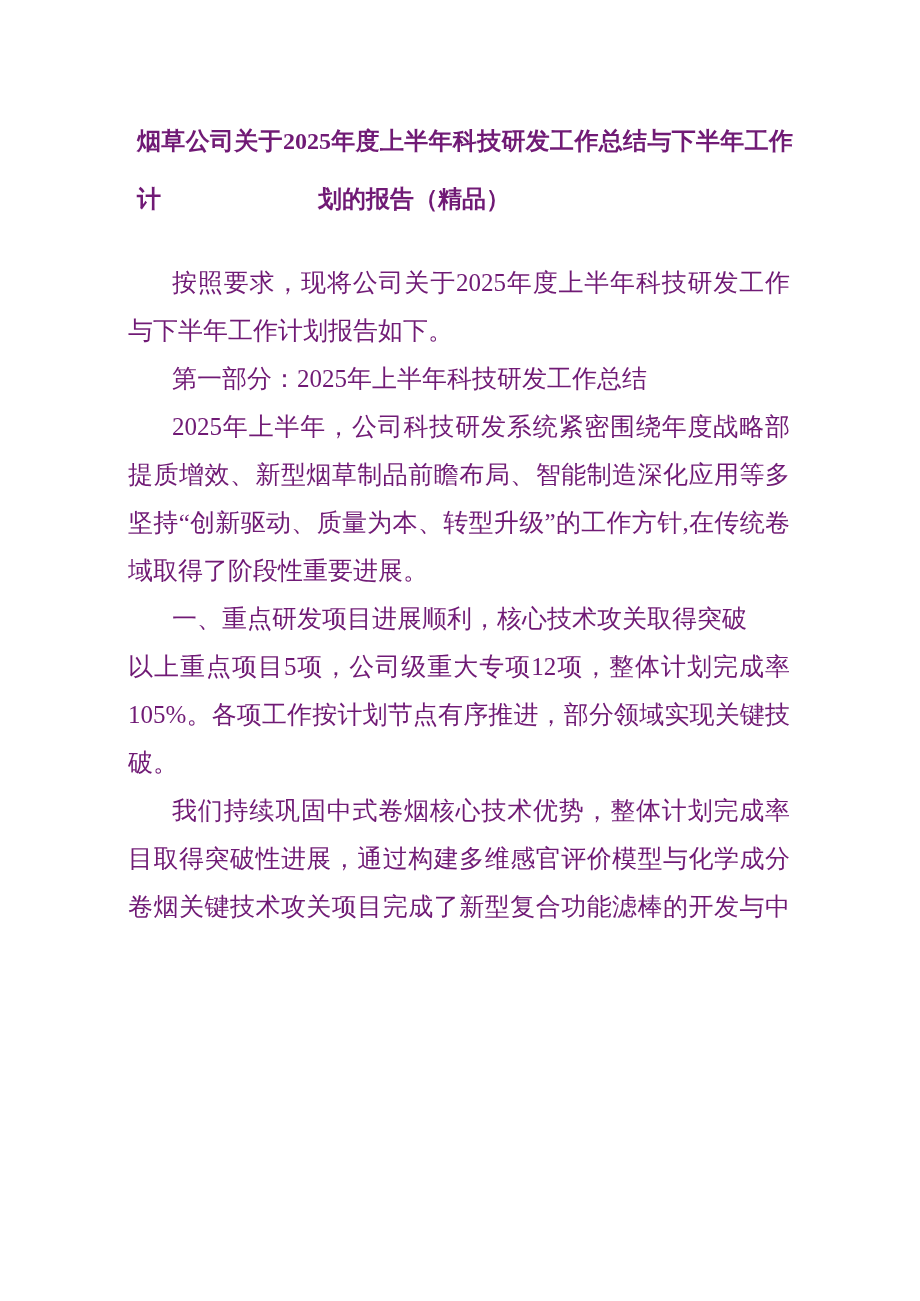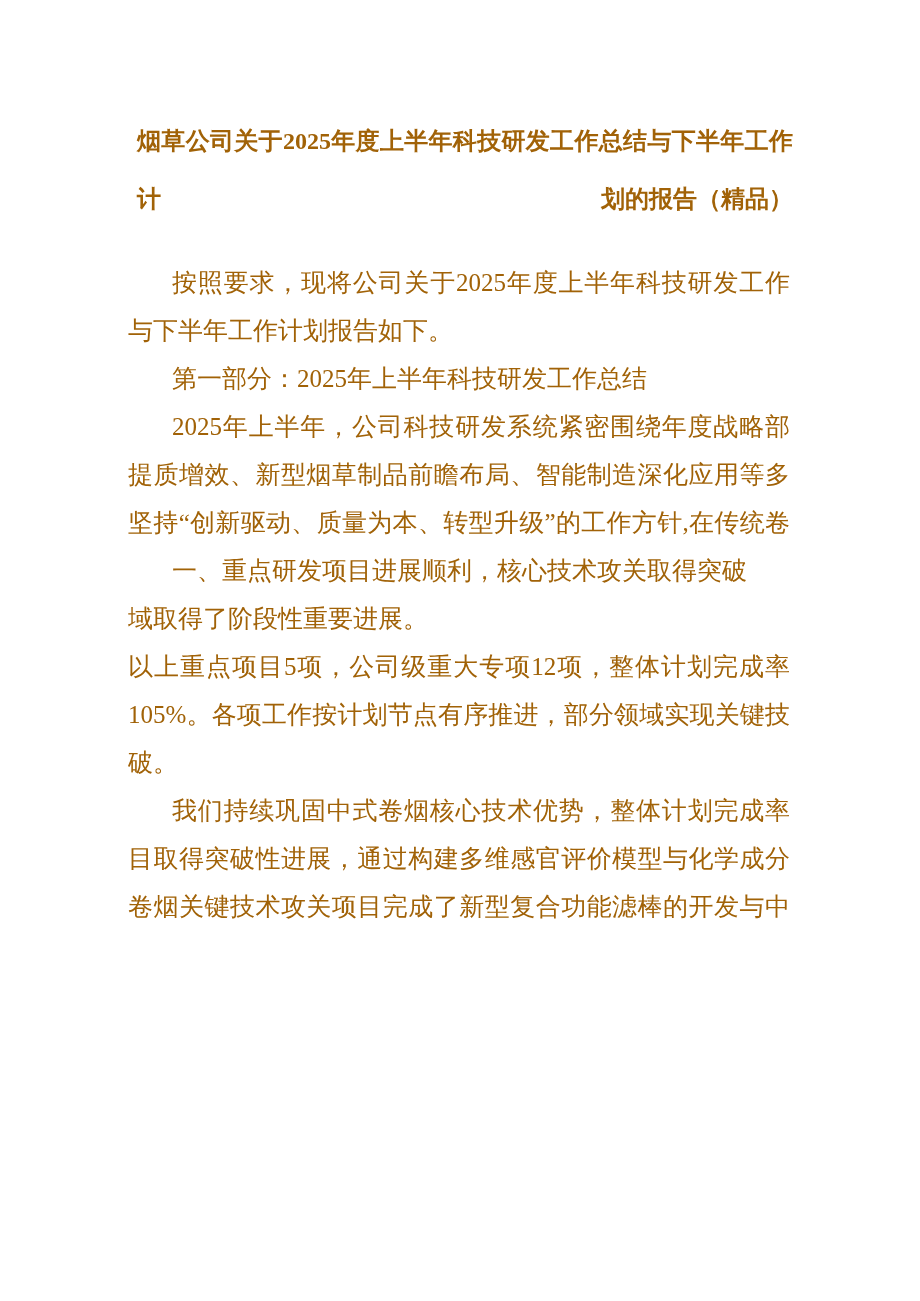--- a/index.html
+++ b/index.html
@@ -1,21 +1,21 @@
 <!DOCTYPE html>
 <html><head>
 <meta charset="utf-8">
 <style>
   html, body { margin: 0; padding: 0; background: #ffffff; }
   .page {
     position: relative;
     width: 920px;
     height: 1301px;
     background: #ffffff;
-    color: #a16207;
+    color: #701a75;
     font-family: "Liberation Serif", "DejaVu Serif", serif;
     overflow: hidden;
   }
   .title-block {
     position: absolute;
     left: 137px;
     top: 112px;
     width: 656px;
     font-size: 24px;
     font-weight: 700;
@@ -24,21 +24,21 @@
     height: 58px;
     line-height: 58px;
     white-space: normal;
   }
   .title-line1 {
     text-align: justify;
     text-align-last: justify;
   }
   .title-line2 {
     margin-left: 181px;
-    text-align: right;
+    text-align: left;
   }
   .body-block {
     position: absolute;
     left: 128px;
     top: 259px;
     width: 662px;
     font-size: 25px;
   }
   .line {
     height: 48px;
@@ -61,22 +61,22 @@
     <div class="title-line title-line1">烟草公司关于2025年度上半年科技研发工作总结与下半年工作计</div>
     <div class="title-line title-line2">划的报告（精品）</div>
   </div>
   <div class="body-block" id="body-lines">
       <div class="line indent stretch">按照要求，现将公司关于2025年度上半年科技研发工作总结</div>
       <div class="line">与下半年工作计划报告如下。</div>
       <div class="line indent">第一部分：2025年上半年科技研发工作总结</div>
       <div class="line indent stretch">2025年上半年，公司科技研发系统紧密围绕年度战略部署，</div>
       <div class="line stretch">提质增效、新型烟草制品前瞻布局、智能制造深化应用等多个领</div>
       <div class="line stretch">坚持“创新驱动、质量为本、转型升级”的工作方针,在传统卷烟</div>
+      <div class="line">域取得了阶段性重要进展。</div>
       <div class="line indent">一、重点研发项目进展顺利，核心技术攻关取得突破</div>
-      <div class="line">域取得了阶段性重要进展。</div>
       <div class="line stretch">以上重点项目5项，公司级重大专项12项，整体计划完成率达</div>
       <div class="line stretch">105%。各项工作按计划节点有序推进，部分领域实现关键技术突</div>
       <div class="line">破。</div>
       <div class="line indent stretch">我们持续巩固中式卷烟核心技术优势，整体计划完成率达</div>
       <div class="line stretch">目取得突破性进展，通过构建多维感官评价模型与化学成分关联</div>
       <div class="line stretch">卷烟关键技术攻关项目完成了新型复合功能滤棒的开发与中试，</div>
     </div>
 </div>
 
 </body></html>

